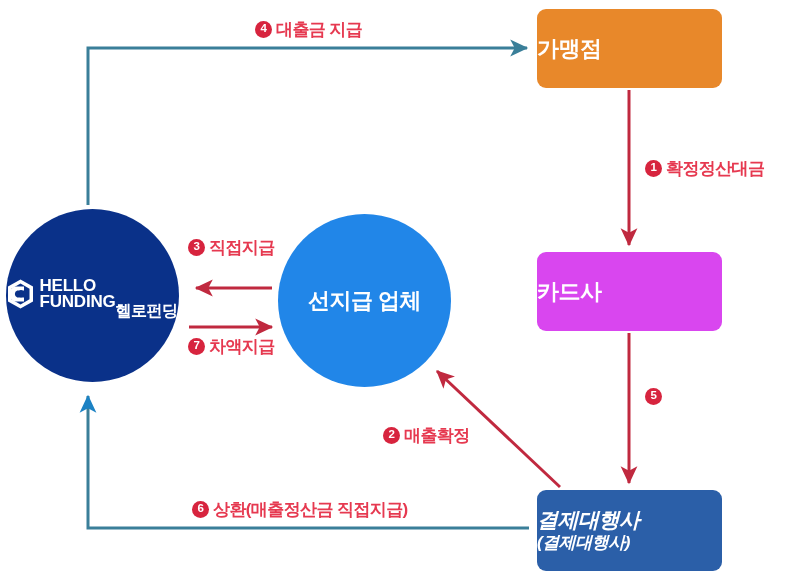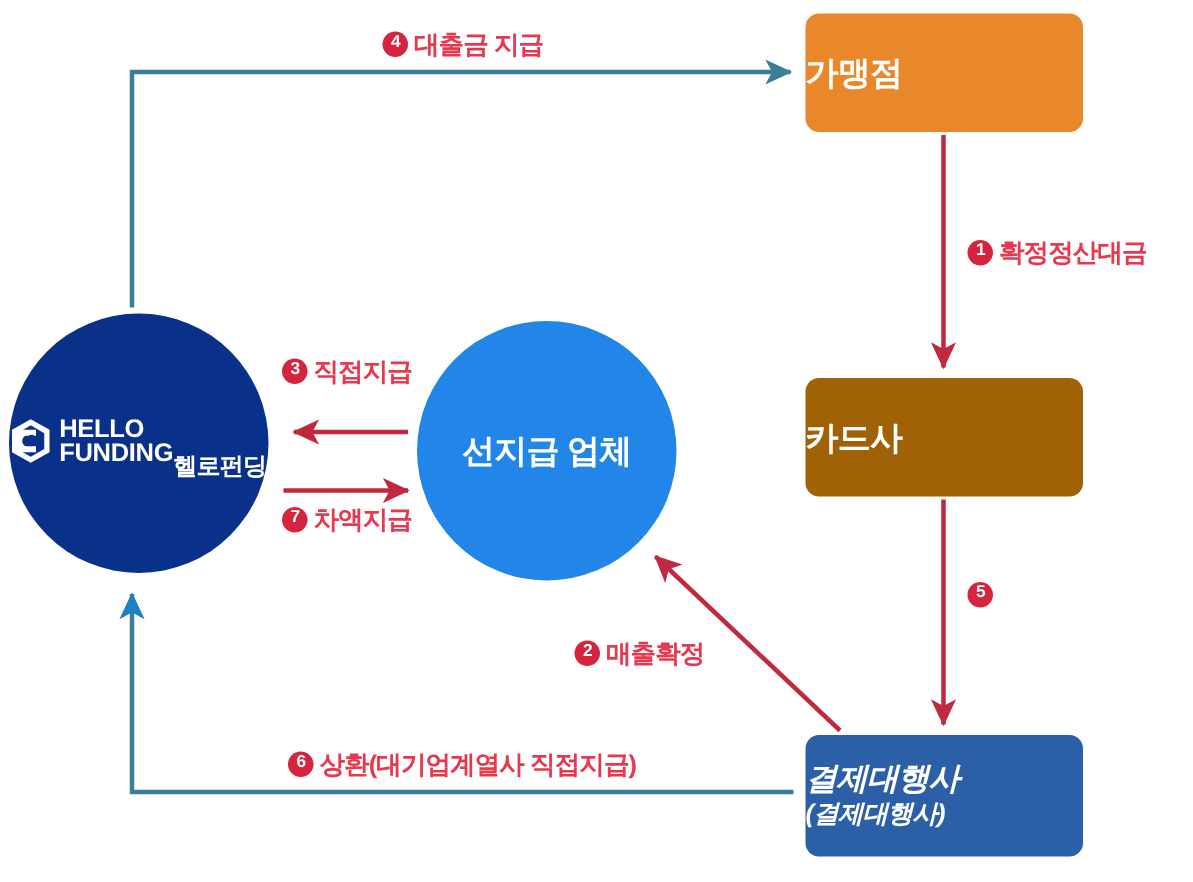--- a/index.html
+++ b/index.html
@@ -39,21 +39,21 @@
     letter-spacing: -0.5px;
     z-index: 3;
   }
   #node-merchant {
     left: 537px; top: 9px; width: 185px; height: 79px;
     background: #E8882A;
     font-size: 22px;
   }
   #node-card {
     left: 537px; top: 252px; width: 185px; height: 79px;
-    background: #a16207;
+    background: #d946ef;
     font-size: 22px;
   }
   #node-pg {
     left: 537px; top: 490px; width: 185px; height: 81px;
     background: #2B5FA8;
     line-height: 1.18;
     font-style: italic;
   }
   #node-pg .pg-main { font-size: 21px; }
   #node-pg .pg-sub  { font-size: 17px; }
@@ -248,16 +248,16 @@
     <span class="num">5</span>
   </div>
 
   <div class="edge-label" id="label-2">
     <span class="num">2</span>
     <span>매출확정</span>
   </div>
 
   <div class="edge-label" id="label-6">
     <span class="num">6</span>
-    <span>상환(대기업계열사 직접지급)</span>
+    <span>상환(매출정산금 직접지급)</span>
   </div>
 
 </div>
 
 </body></html>

